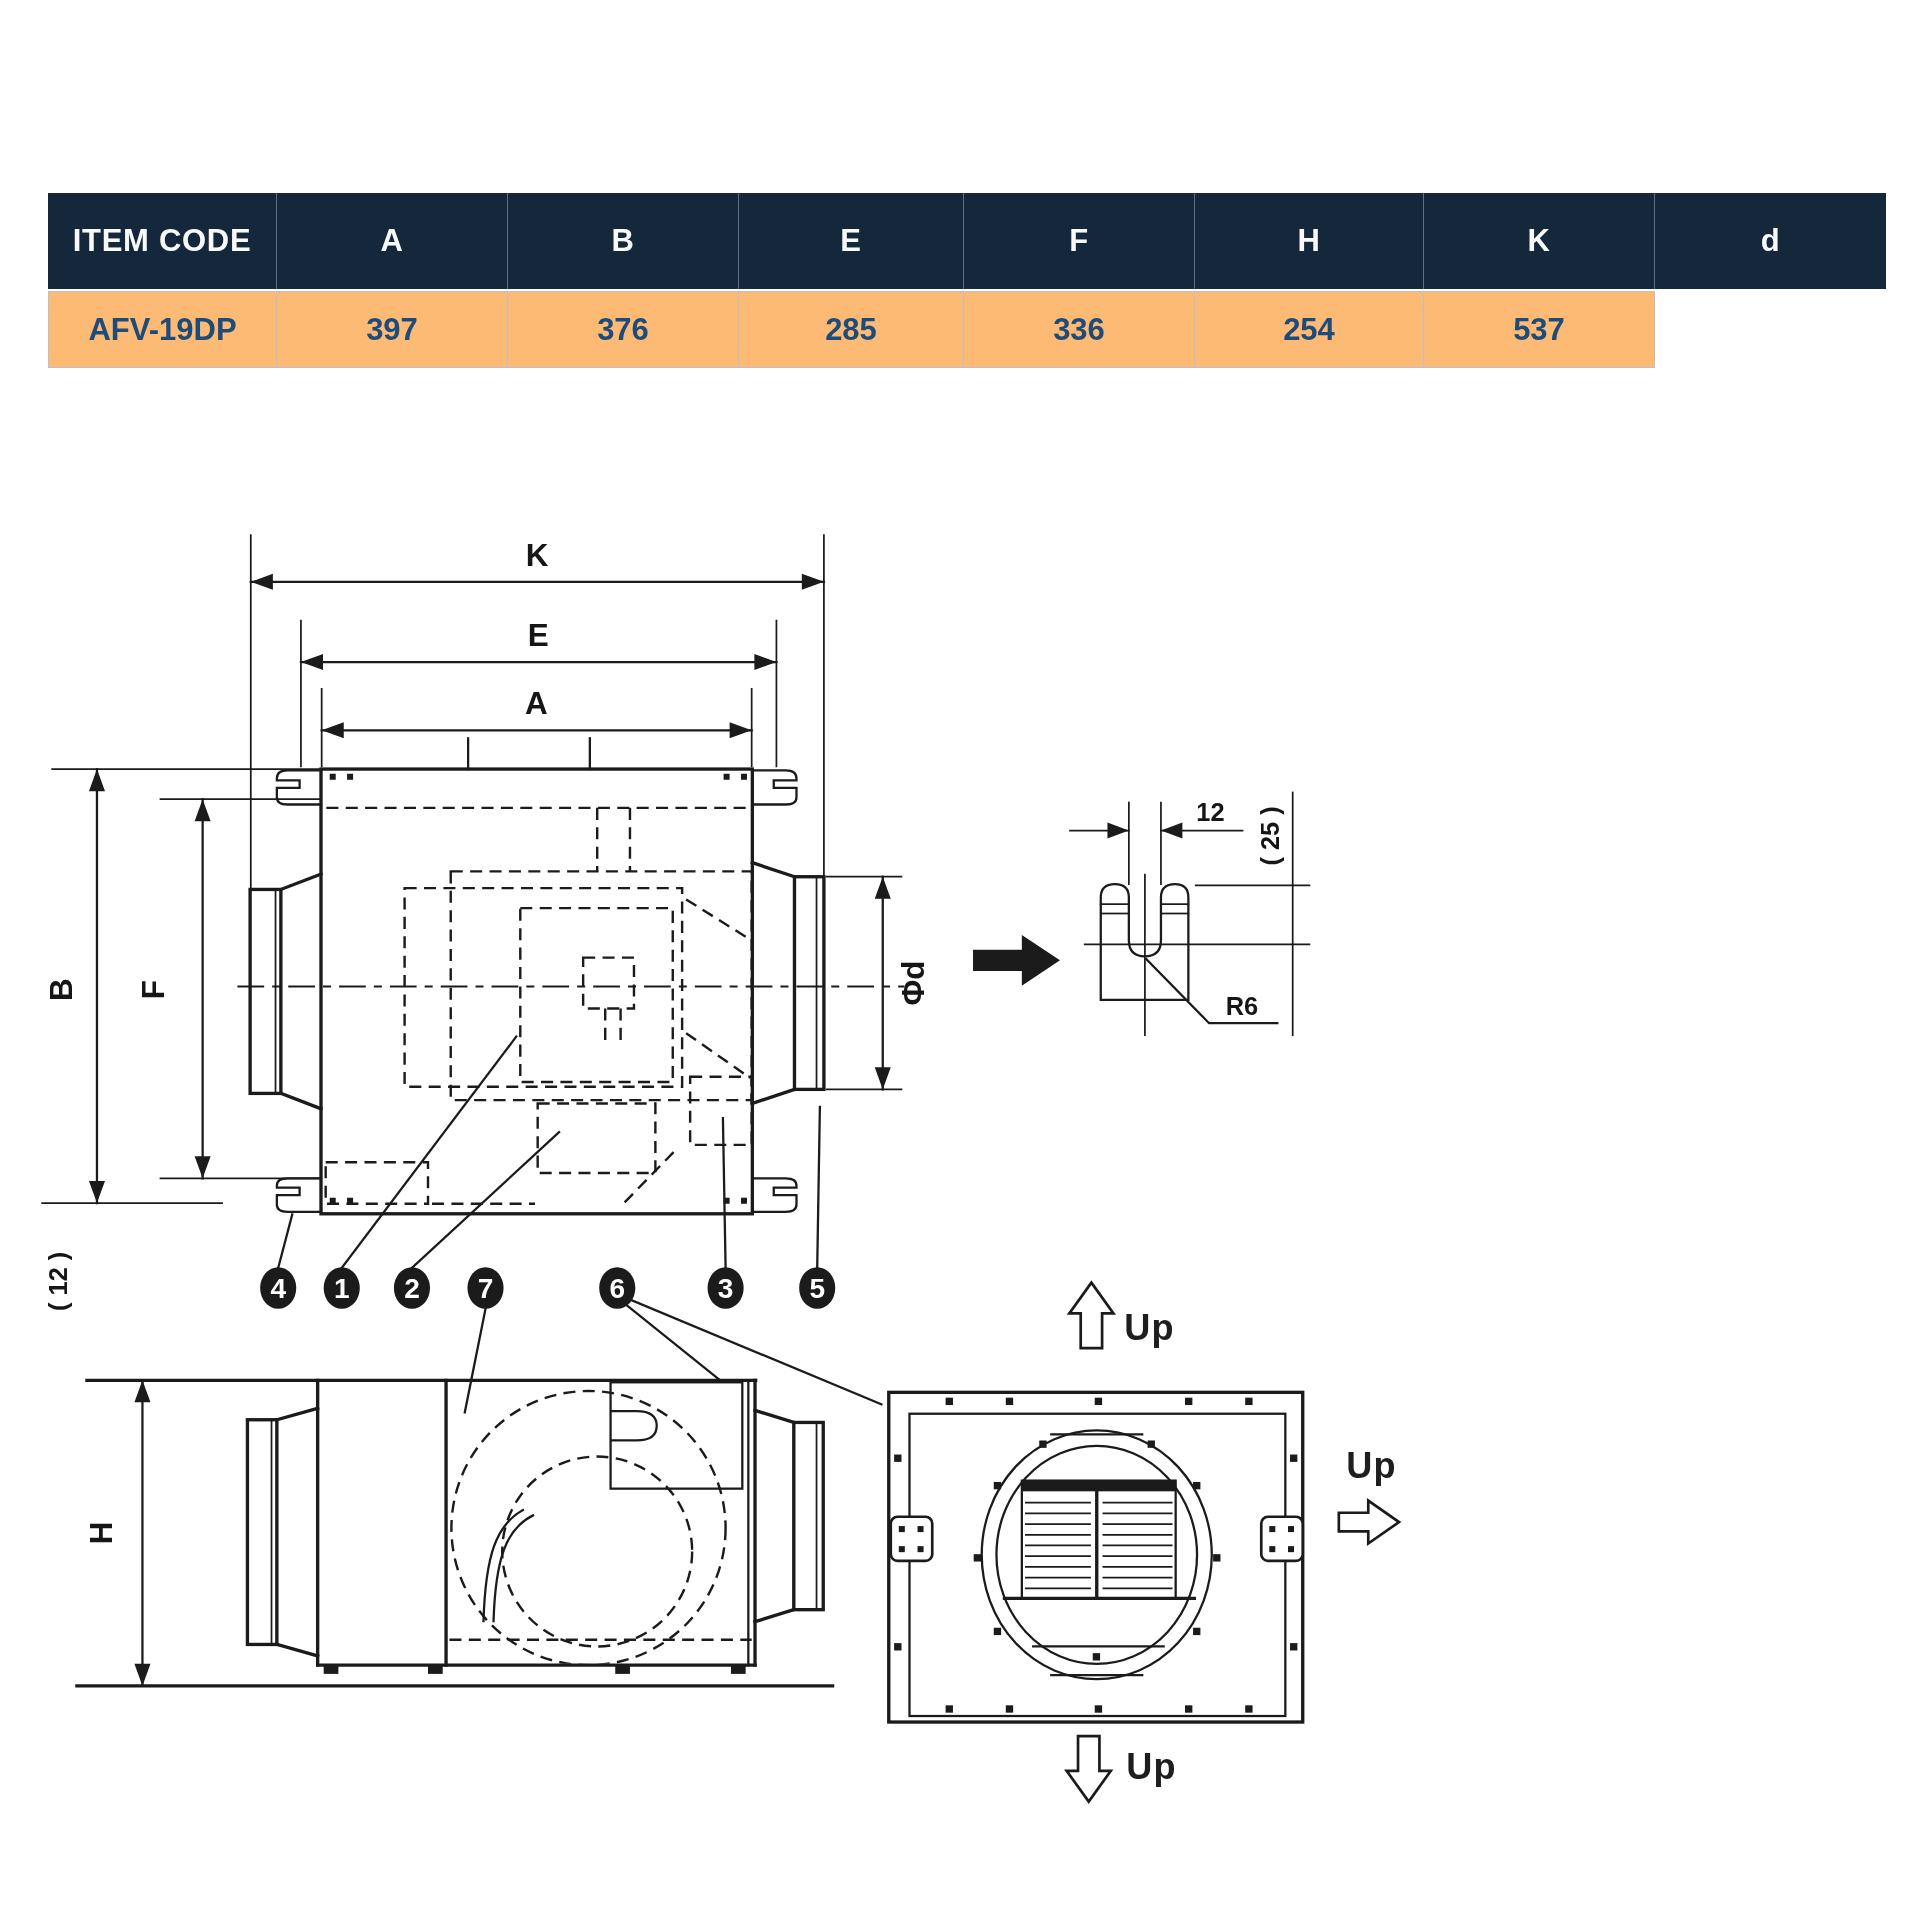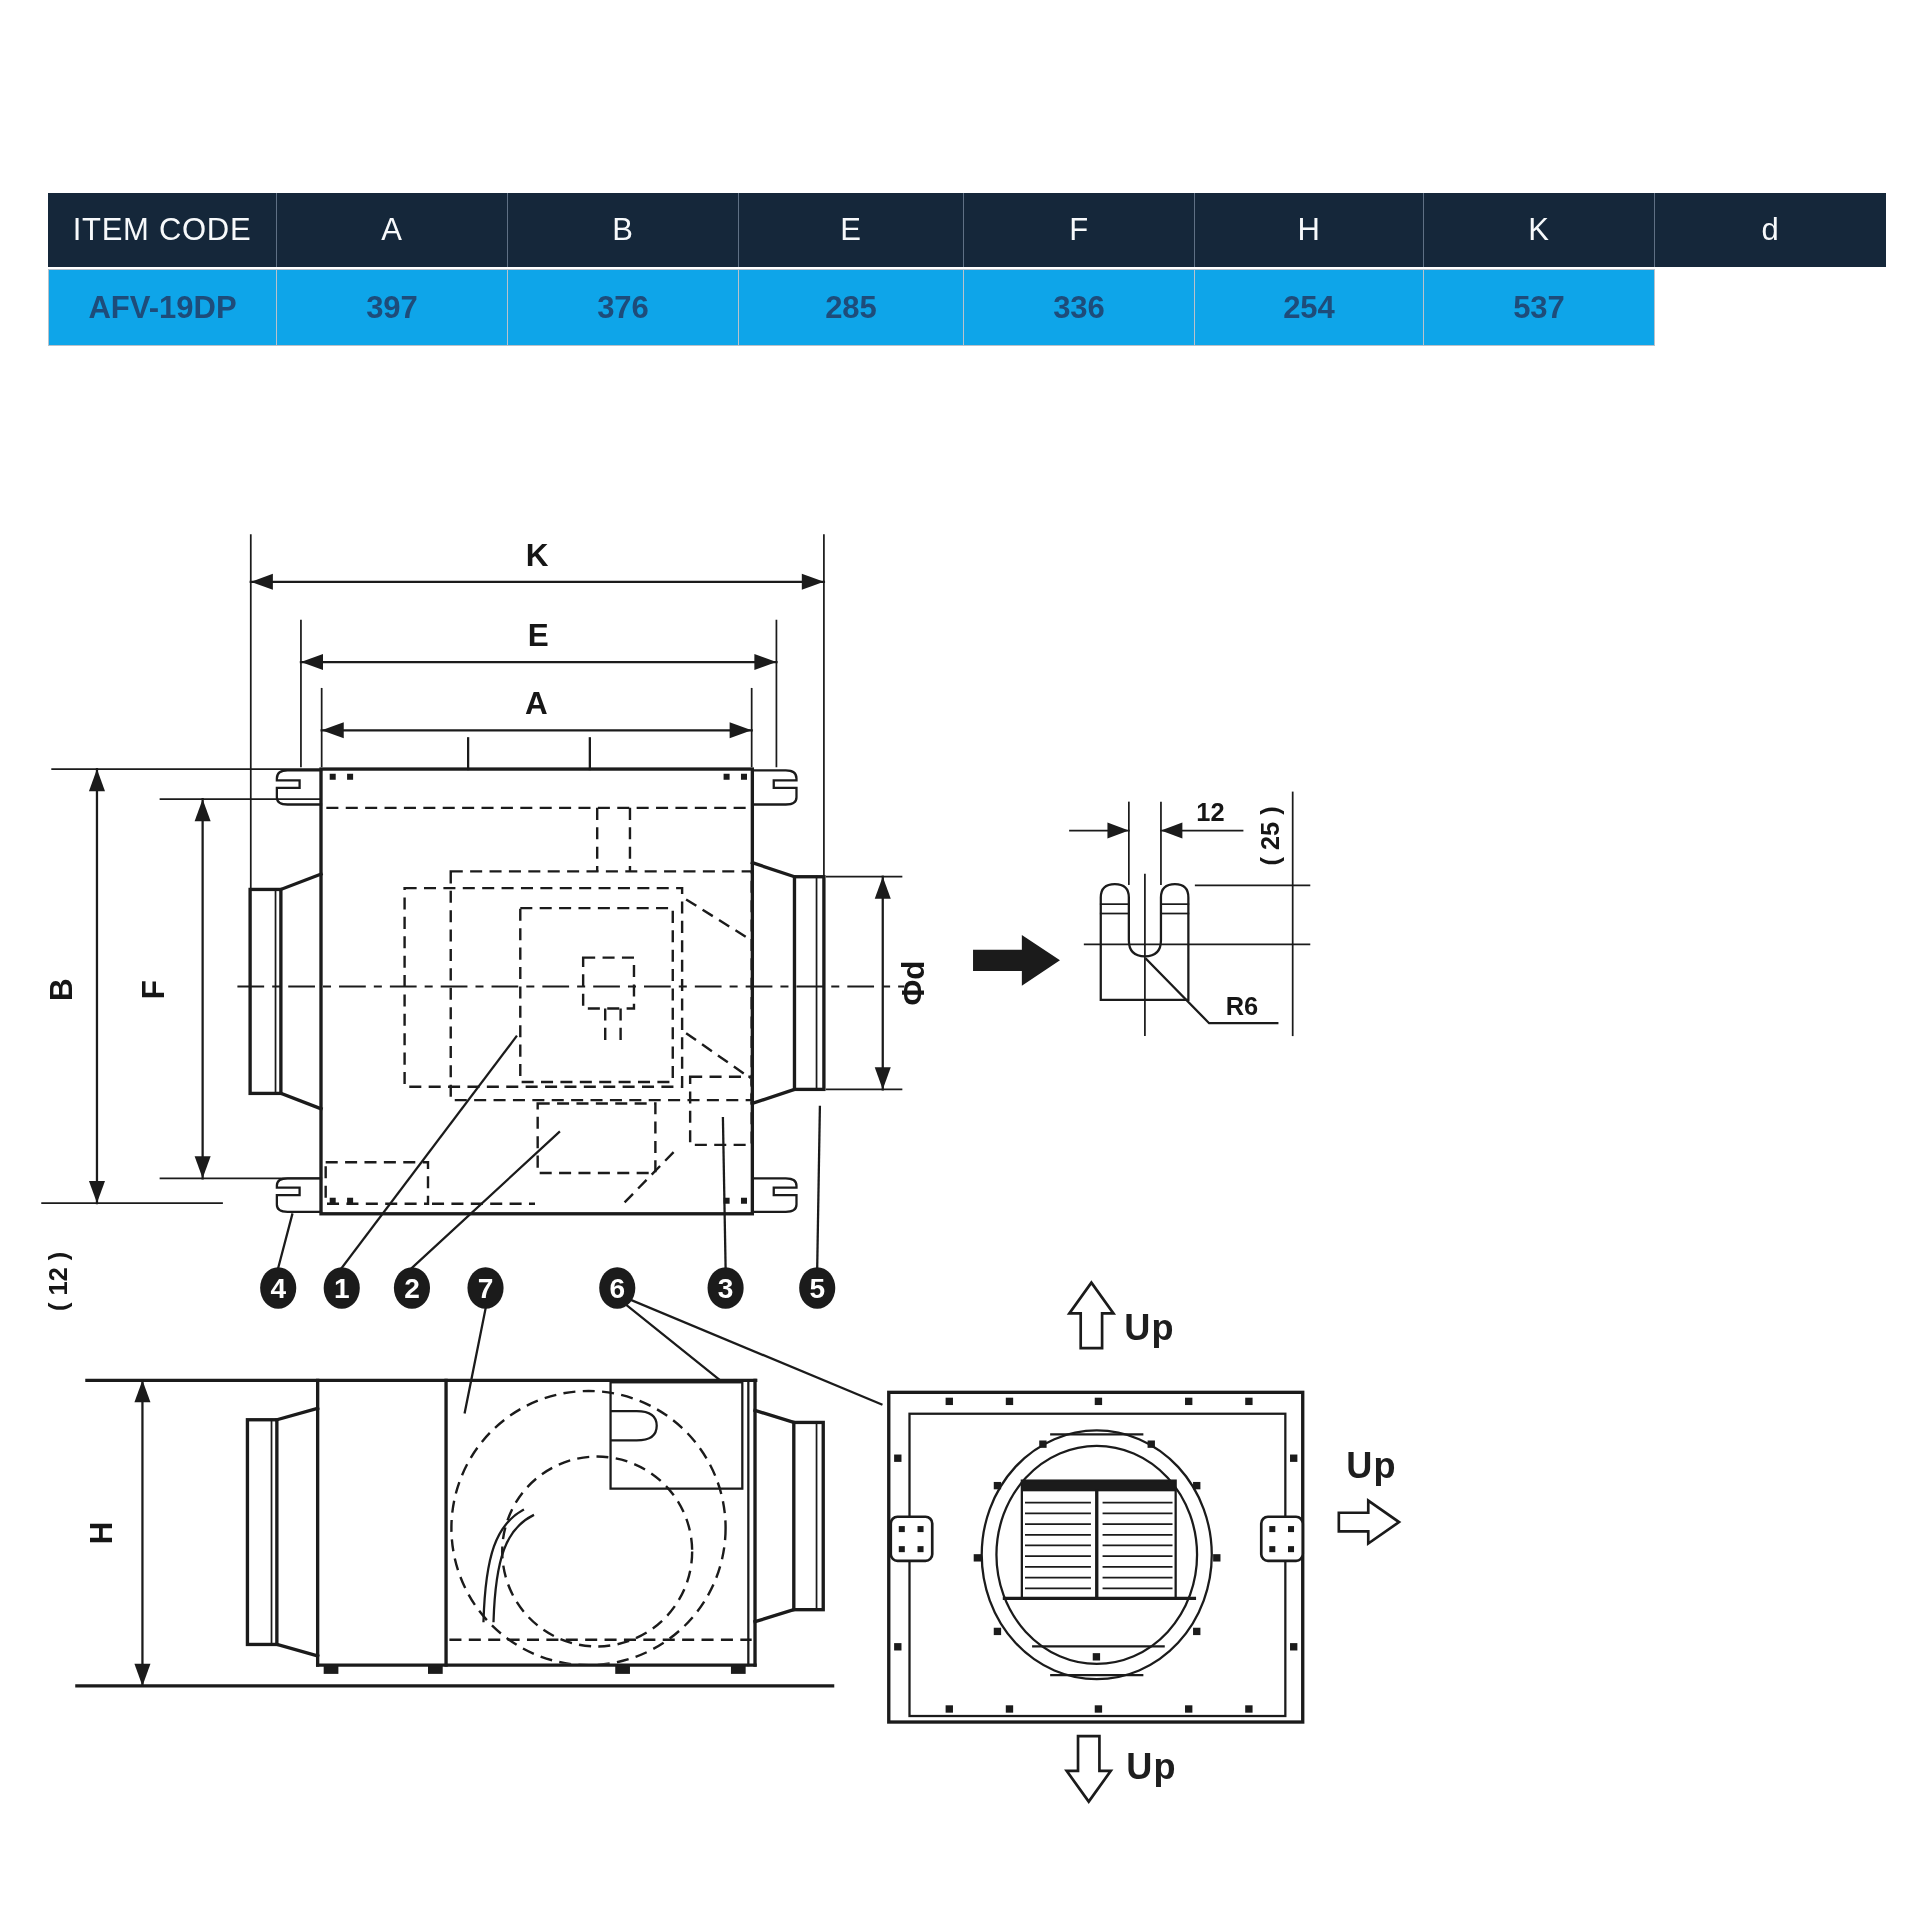--- a/index.html
+++ b/index.html
@@ -1,26 +1,26 @@
 <!DOCTYPE html>
 <html style="font-size:10.7px"><head>
 <meta charset="utf-8">
 <style>
   html,body{margin:0;padding:0;background:#ffffff;}
   .page{position:relative;width:1926px;height:1926px;background:#ffffff;overflow:hidden;
         font-family:"Liberation Sans",sans-serif;}
   
   .spec-table{position:absolute;left:48px;top:193px;width:1839px;}
   .thead,.trow{display:grid;grid-template-columns:229px 231px 231px 225px 231px 229px 231px 231px;}
-  .th{height:74px;background:#15273a;color:#f7f9fb;font-weight:normal;font-size:31px;
+  .th{height:96px;background:#15273a;color:#f7f9fb;font-weight:bold;font-size:31px;
       display:flex;align-items:center;justify-content:center;letter-spacing:0.7px;
       border-right:1.3px solid #5f7084;box-sizing:border-box;}
   .th:last-child{border-right:none;}
   .trow{margin-top:2px;}
-  .td{height:77px;background:#0ea5e9;color:#1e4c7a;font-weight:bold;font-size:31px;
+  .td{height:77px;background:#fdba74;color:#1e4c7a;font-weight:bold;font-size:31px;
       display:flex;align-items:center;justify-content:center;
       border:1.3px solid #b9c2cb;border-left:none;box-sizing:border-box;}
   .td:first-child{border-left:1.3px solid #b9c2cb;}
   
   svg.drawing{position:absolute;left:0;top:0;width:1926px;height:1926px;}
   .ln{stroke:#1b1b1b;stroke-width:5;fill:none;stroke-linecap:square;}
   .md{stroke:#1b1b1b;stroke-width:3.4;fill:none;stroke-linecap:square;}
   .tn{stroke:#1b1b1b;stroke-width:2.6;fill:none;stroke-linecap:square;}
   .dash{stroke:#1b1b1b;stroke-width:3.6;fill:none;stroke-dasharray:18 11;}
   .cline{stroke:#1b1b1b;stroke-width:3;fill:none;stroke-dasharray:40 12 12 12;}

